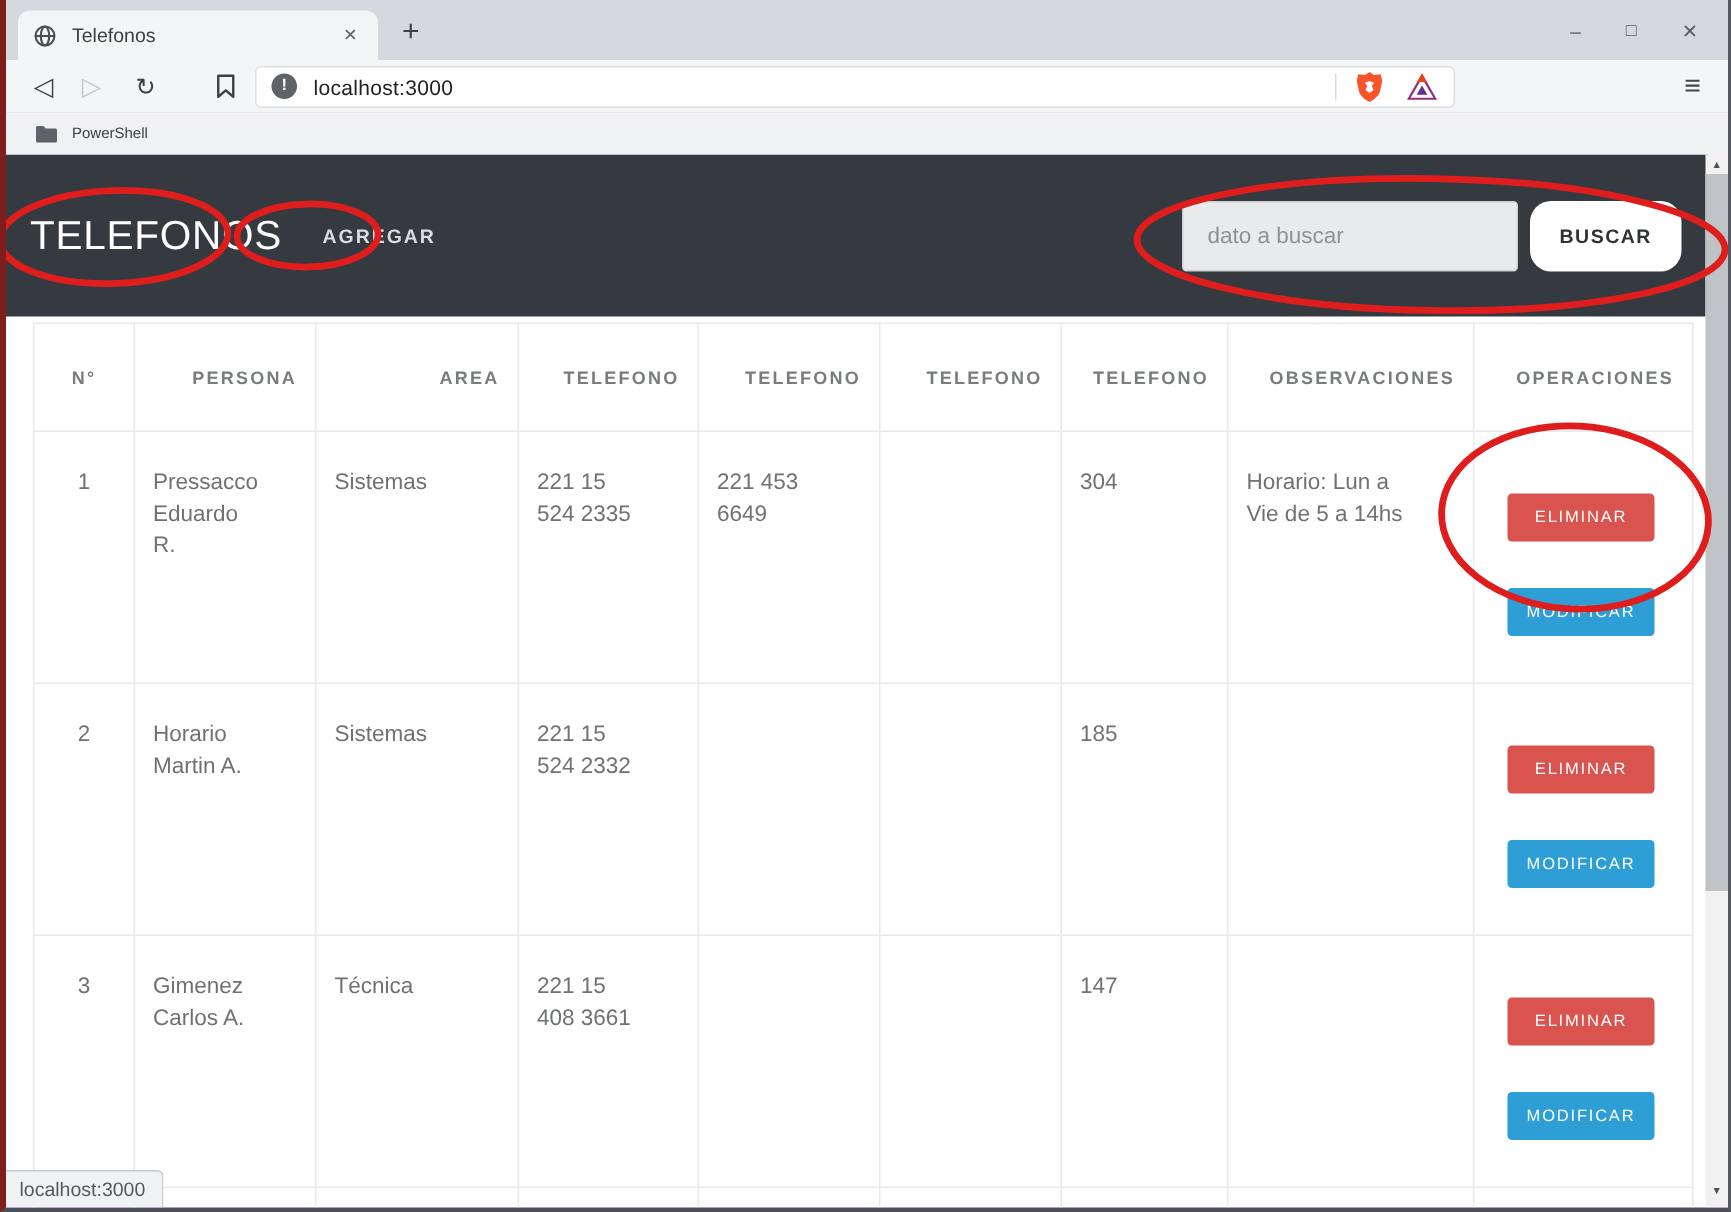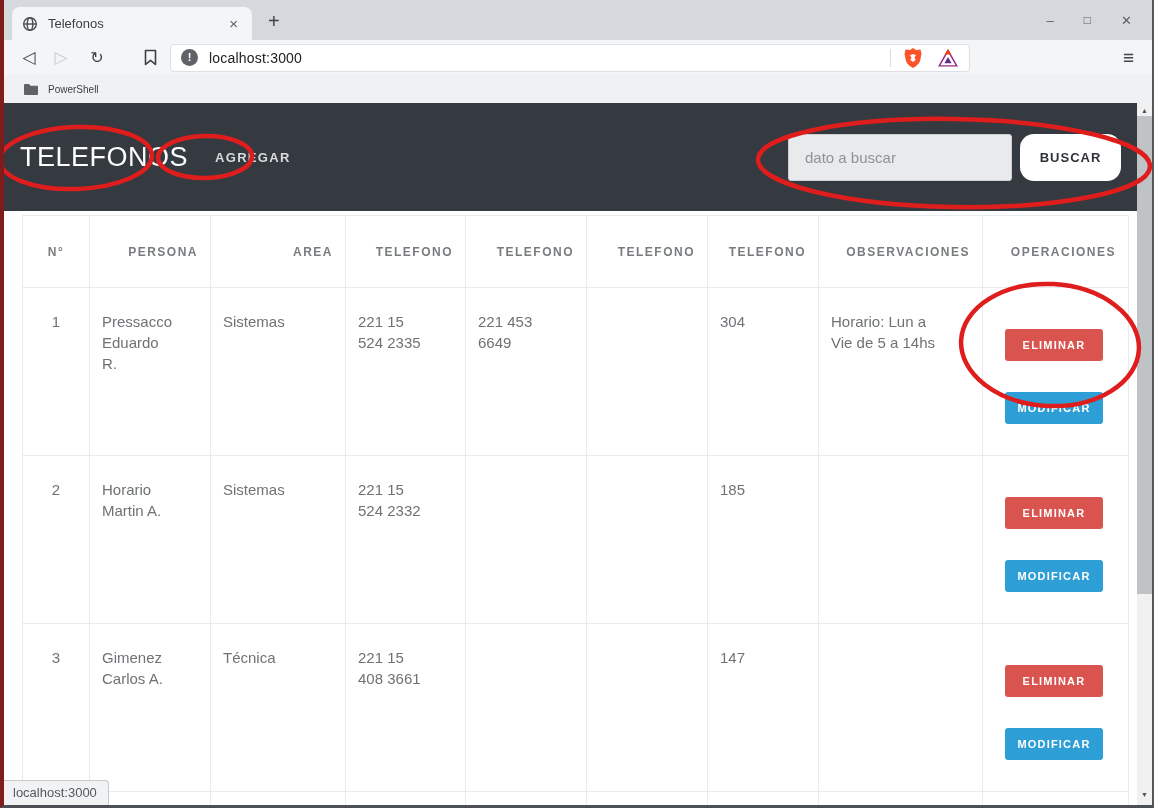--- a/index.html
+++ b/index.html
@@ -68,21 +68,21 @@
     font-size:12px; font-weight:700; letter-spacing:1.5px; color:#797c7f;
   }
   .phones td{
     height:123px; vertical-align:top; padding:23px 12px 0 12px;
     font-size:15px; line-height:21px; color:#6f7275; white-space:pre-line;
   }
   .phones th:first-child, .phones td:first-child{ text-align:center; padding-left:0; padding-right:0; }
   .ops-cell{ padding-top:20px !important; }
   .btn{
     display:block; width:98px; height:32px; margin:0 0 10px 10px; border:none; border-radius:3px;
-    color:#fff; font-size:11px; font-weight:700; letter-spacing:1.2px; text-align:center;
+    color:#fff; font-size:11px; font-weight:400; letter-spacing:1.2px; text-align:center;
     line-height:32px; font-family:"Liberation Sans", sans-serif;
   }
   .btn-danger{ background:#d9534f; }
   .btn-info{ background:#2d9fd6; }
   .statusbubble{
     position:absolute; left:0; bottom:0; height:25px; padding:4px 11px 0 9px; z-index:40;
     background:#f1f2f3; border:1px solid #c6c8ca; border-left:none; border-bottom:none;
     border-radius:0 4px 0 0; font-size:13px; color:#55585c;
   }
   

